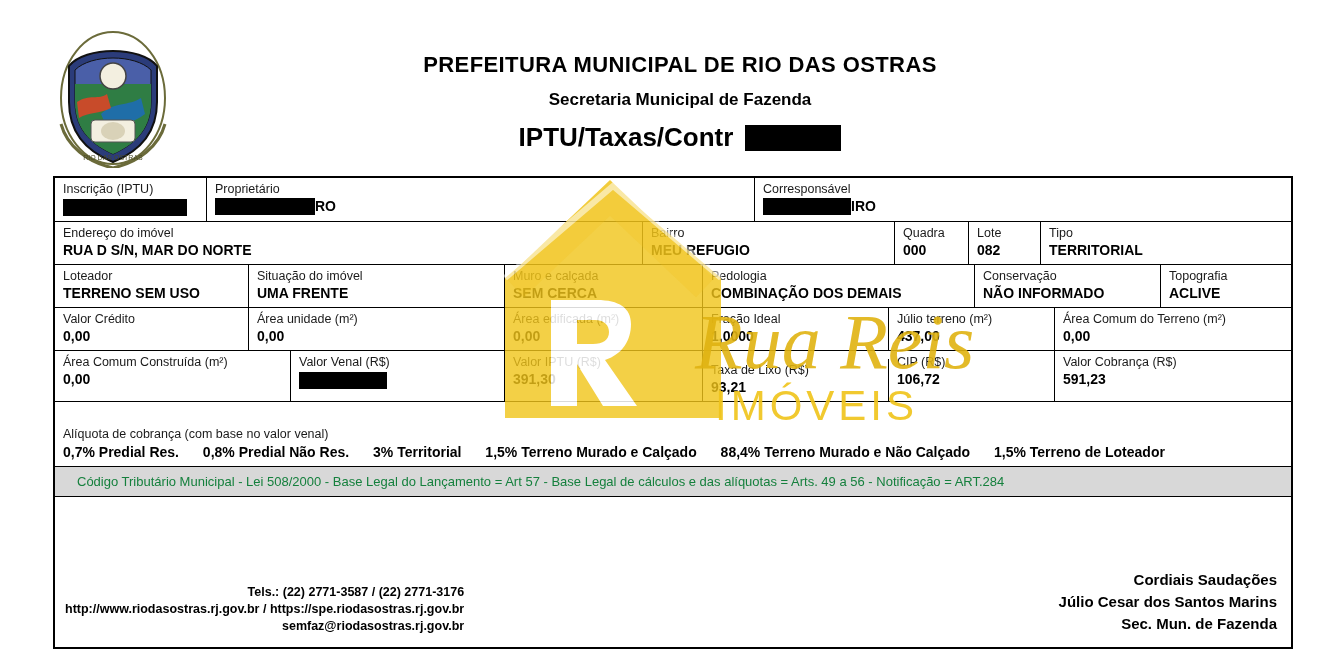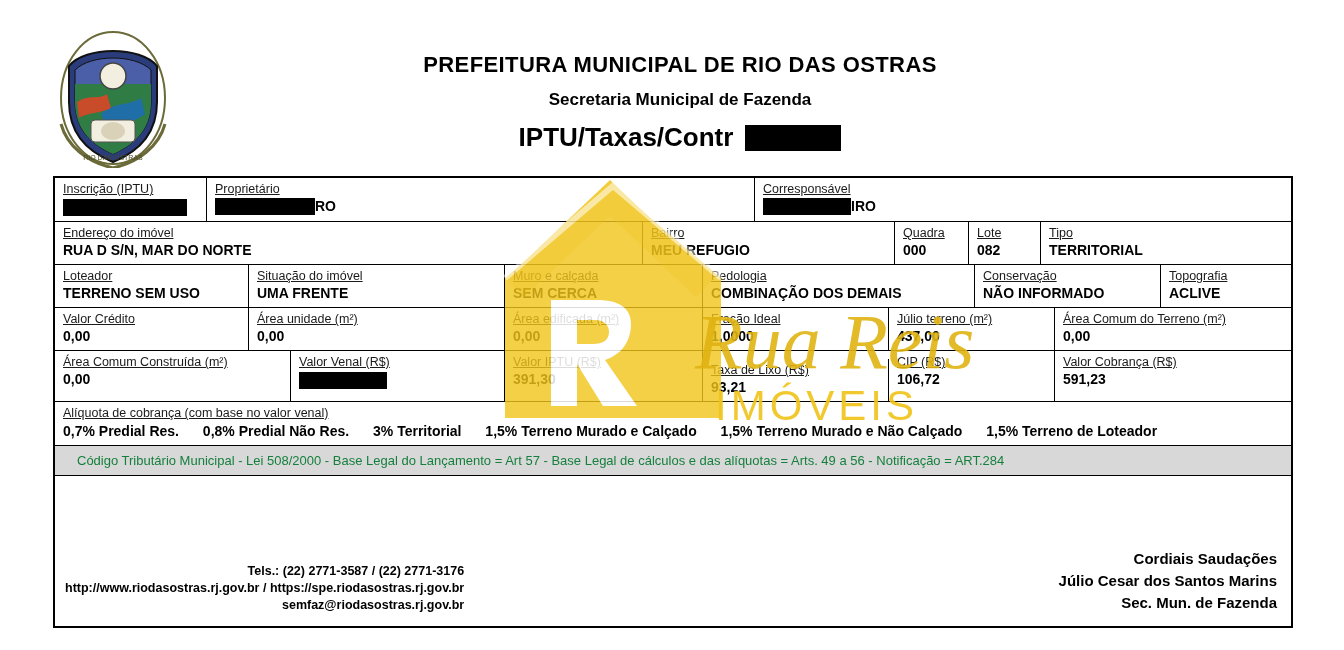--- a/index.html
+++ b/index.html
@@ -88,21 +88,20 @@
     padding: 4px 8px 5px 8px;
     box-sizing: border-box;
     overflow: hidden;
   }
   .cell:last-child { border-right: none; }
   .lbl {
     font-size: 12.5px;
     color: #1a1a1a;
     line-height: 15px;
     white-space: nowrap;
-    text-decoration: underline;
   }
   .val {
     font-size: 14px;
     font-weight: bold;
     line-height: 17px;
     white-space: nowrap;
     margin-top: 1px;
   }
   .val-redact {
     display: block;
@@ -352,28 +351,28 @@
         <div class="lbl">CIP (R$)</div>
         <div class="val">106,72</div>
       </div>
       <div class="cell" style="width:236px;">
         <div class="lbl">Valor Cobrança (R$)</div>
         <div class="val">591,23</div>
       </div>
     </div>
 
     <div class="row">
-      <div class="cell aliq" style="width:100%;">
+      <div class="cell aliq" style="width:100%;margin-top:21px;">
         <div class="lbl">Alíquota de cobrança (com base no valor venal)</div>
         <div class="aliq-line">
           <span>0,7% Predial Res.</span>
           <span>0,8% Predial Não Res.</span>
           <span>3% Territorial</span>
           <span>1,5% Terreno Murado e Calçado</span>
-          <span>1,5% Terreno Murado e Não Calçado</span>
+          <span>88,4% Terreno Murado e Não Calçado</span>
           <span>1,5% Terreno de Loteador</span>
         </div>
       </div>
     </div>
 
     <div class="row">
       <div class="cell legal" style="width:100%;">Código Tributário Municipal - Lei 508/2000 - Base Legal do Lançamento = Art 57 - Base Legal de cálculos e das alíquotas = Arts. 49 a 56 - Notificação = ART.284</div>
     </div>
 
     <div class="row">

